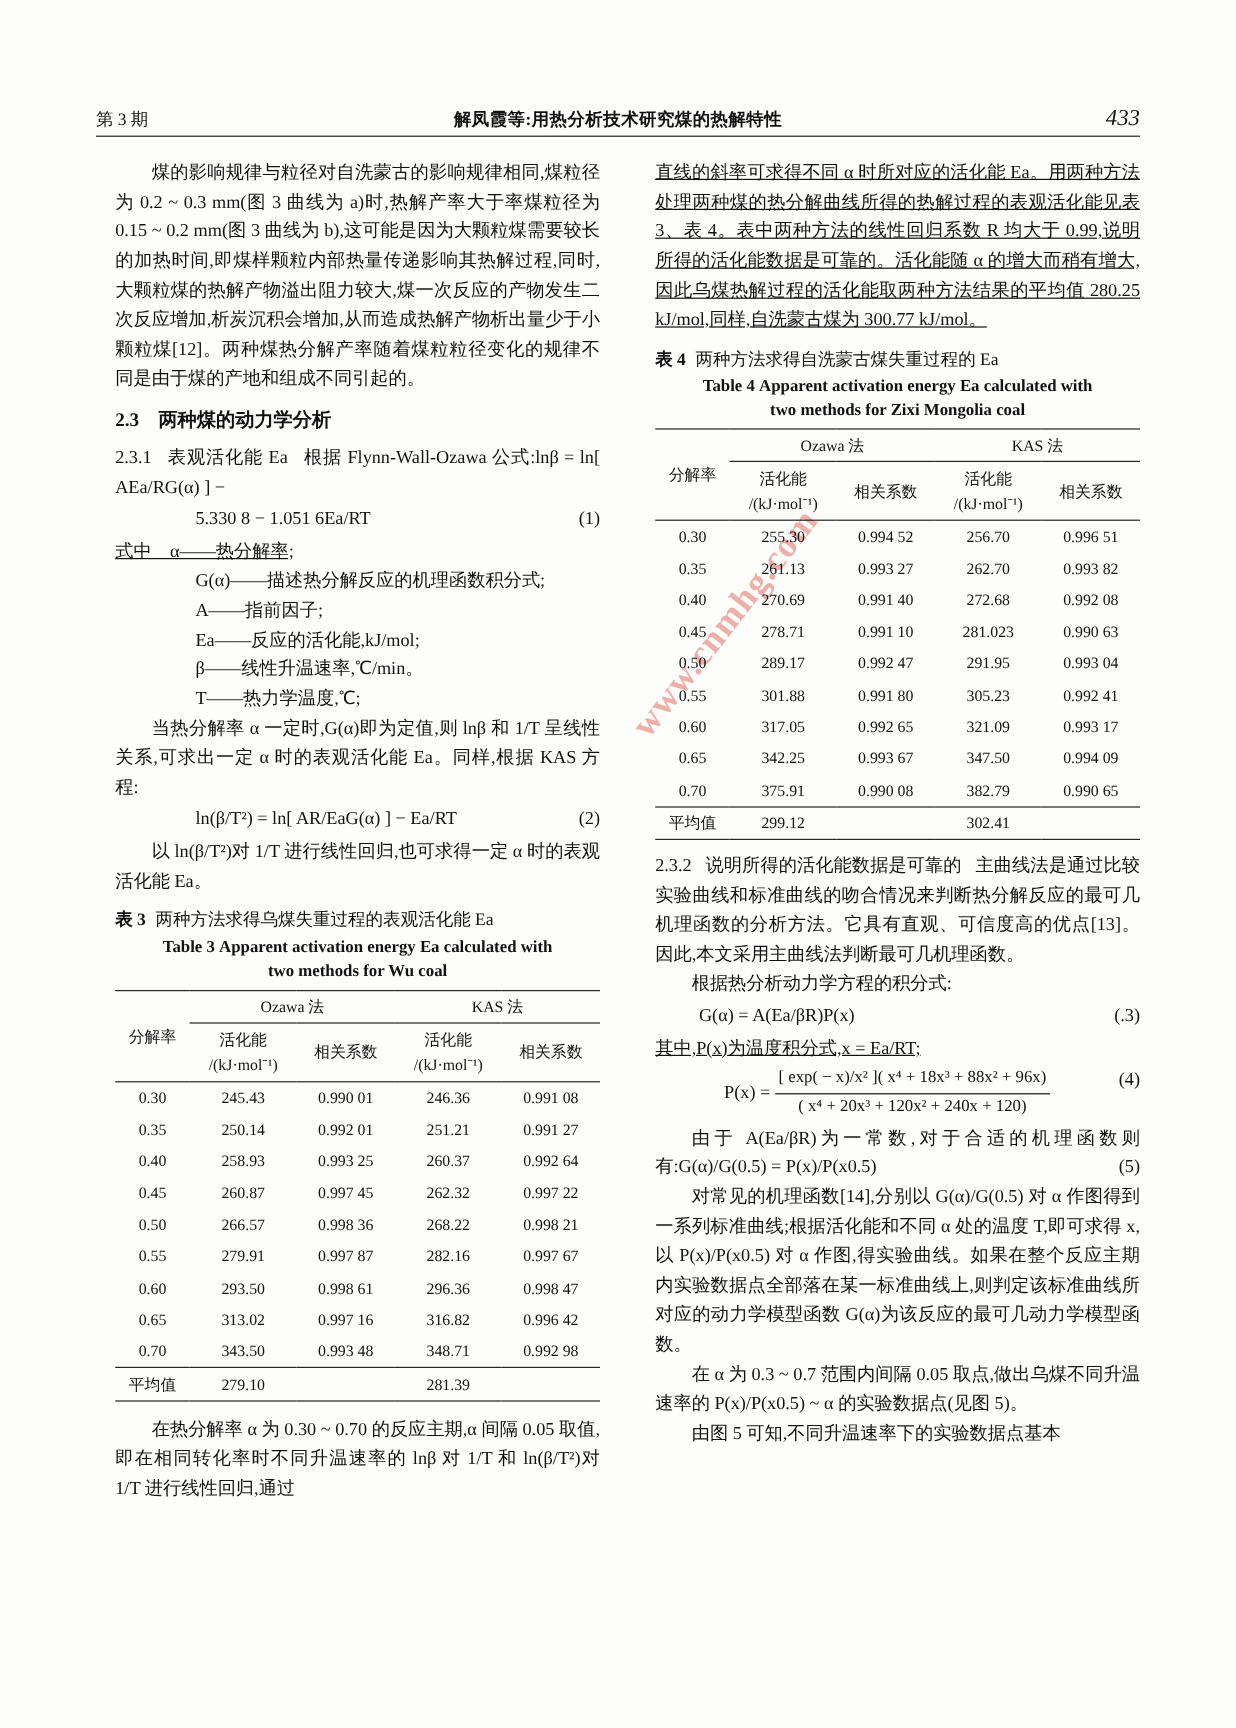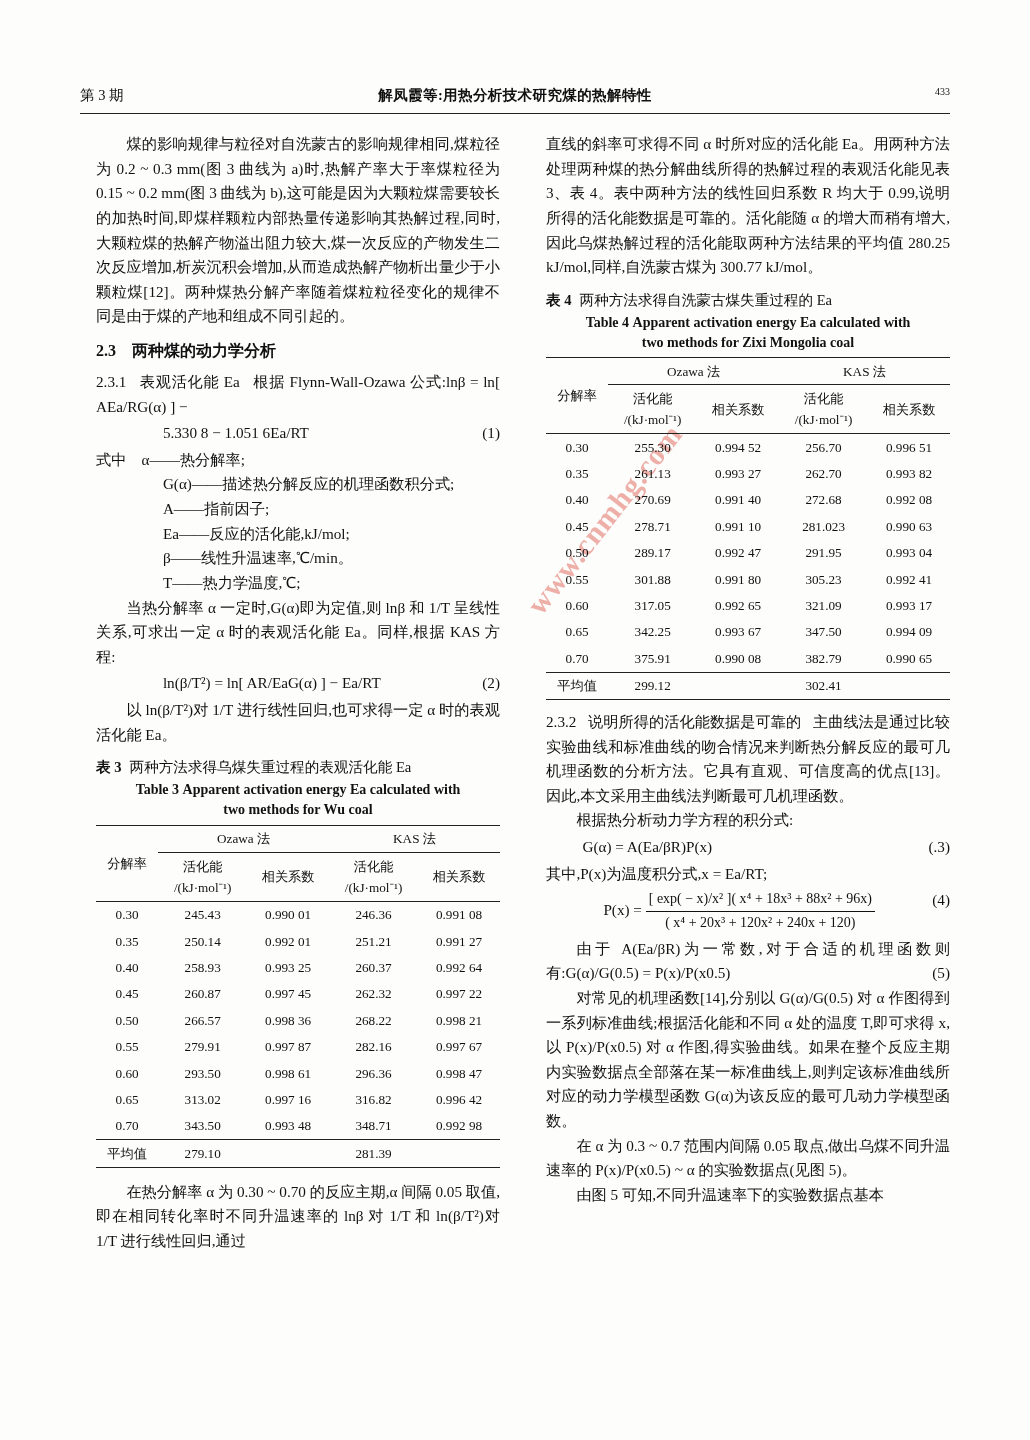--- a/index.html
+++ b/index.html
@@ -13,41 +13,41 @@
   }
   .page{
     position:absolute;
     left:0;top:0;width:1030px;height:1440px;
     background:#fdfdfc;
   }
   .header{
     position:absolute;
     left:80px;top:86px;width:870px;
     height:26px;
-    display:flex;align-items:flex-start;
+    display:flex;align-items:center;
     font-size:14.5px;
   }
   .header .left{width:110px;}
   .header .center{flex:1;text-align:center;font-weight:bold;letter-spacing:.4px;}
-  .header .right{width:110px;text-align:right;font-size:10px;}
+  .header .right{width:110px;text-align:right;font-size:19px;font-style:italic;}
   .rule{
     position:absolute;left:80px;top:113px;width:870px;height:1px;background:#222;
   }
   .col{
     position:absolute;
     top:132px;
     width:404px;
     font-size:15.2px;
     line-height:1.62;
     text-align:justify;
   }
   .col.left{left:96px;}
   .col.right{left:546px;}
   p{margin:0 0 0 0;text-indent:2em;}
-  p.noind{text-indent:0;}
+  p.noind{text-indent:0;text-decoration:underline;}
   .sec-title{
     font-weight:bold;
     font-size:16px;
     margin:9px 0 4px 0;
     text-indent:0;
   }
   .sec-title .num{display:inline-block;min-width:36px;}
   .subsec{ text-indent:0; margin-top:6px;}
   .eqline{ text-indent:0; margin:2px 0;}
   .center{text-align:center;text-indent:0;}

